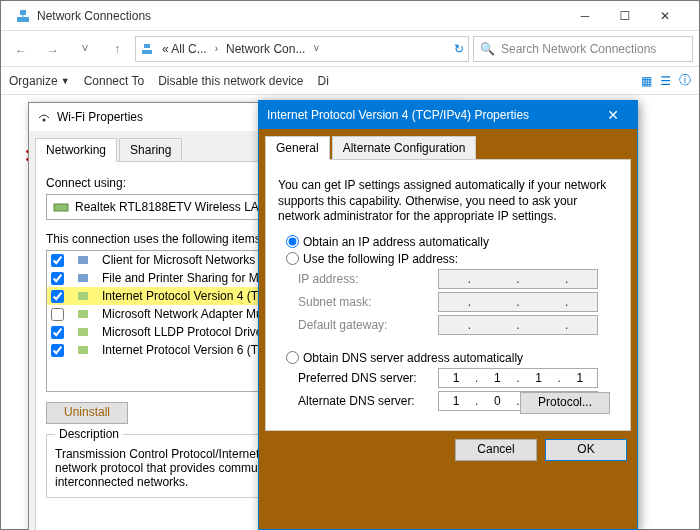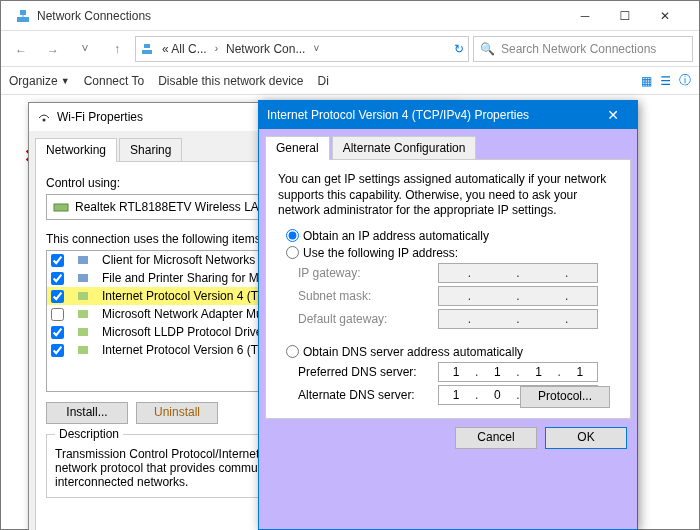--- a/index.html
+++ b/index.html
@@ -48,21 +48,21 @@
 .itemslist .scrollbar { position:absolute; right:0; top:0; bottom:0; width:16px; background:#f0f0f0; border-left:1px solid #ddd;}
 .itemslist .scrollbar .thumb { background:#c0c0c0; width:14px; height:20px; margin:16px 1px;}
 .btnrow { display:flex; gap:8px; margin-top:10px;}
 .winbutton { min-width: 82px; height: 22px; background: #e1e1e1; border: 1px solid #adadad; text-align:center; padding-top:2px; }
 .winbutton.disabled { color:#a16207; }
 .groupbox { border:1px solid #ccc; margin-top:10px; position:relative; padding:12px 8px 8px 8px;}
 .groupbox .legend { position:absolute; top:-8px; left:8px; background:#fff; padding:0 4px; }
 .deleted-x { position:absolute; left:24px; top:145px; color:#c00; font-size:18px; font-weight:bold; }
 
 
-.ipv4-dialog { position: absolute; left: 258px; top: 100px; width: 380px; height: 430px; background: #c4b5fd; border: 1px solid #0078d7; box-shadow: 2px 2px 10px rgba(0,0,0,0.4); }
+.ipv4-dialog { position: absolute; left: 258px; top: 100px; width: 380px; height: 430px; background: #a16207; border: 1px solid #0078d7; box-shadow: 2px 2px 10px rgba(0,0,0,0.4); }
 .ipv4-dialog .bluebar { background: #0078d7; color: #fff; height: 28px; display: flex; align-items: center; padding: 0 8px; }
 .ipv4-dialog .bluebar .bt { flex:1; }
 .ipv4-dialog .bluebar .x { width: 32px; text-align: center; color:#fff; font-size:14px; }
 .ipv4-dialog .tabbody { height: auto; }
 .helptext { margin: 2px 0 10px 0; line-height: 1.3; }
 .radio-row { display: flex; align-items: center; gap: 4px; margin: 3px 0 3px 8px; }
 .fieldrow { display:flex; align-items:center; margin:3px 0 3px 20px;}
 .fieldrow .flabel { width:140px; color:#888; }
 .fieldrow.enabled .flabel { color:#000; }
 .ipinput { width:160px; height:20px; border:1px solid #aaa; background:#fff; display:flex; align-items:center; justify-content:space-around; font-family:monospace; padding:0 6px;}
@@ -146,21 +146,21 @@
         </svg>
       </span>
     <span class="dt" style="margin-left:6px">Wi-Fi Properties</span>
     <span class="x">✕</span>
   </div>
   <div class="tabs">
     <div class="tab">Networking</div>
     <div class="tab inactive">Sharing</div>
   </div>
   <div class="tabbody">
-    <div class="label">Control using:</div>
+    <div class="label">Connect using:</div>
     <div class="adapterbox">
       <span>
           <svg width="16" height="14">
             <rect x="1" y="4" width="14" height="7" fill="#8fbf6c" stroke="#5a8a3c"></rect>
           </svg>
         </span>
       <span>Realtek RTL8188ETV Wireless LAN 802.</span>
     </div>
     <div class="label" style="margin-top:12px">This connection uses the following items:</div>
     <div class="itemslist">
@@ -216,52 +216,51 @@
               <rect x="2" y="3" width="10" height="8" fill="#a7cf7a"></rect>
             </svg>
           </span>
           <span>Internet Protocol Version 6 (TCP/IPv6)</span>
         </div>
       <div class="scrollbar">
           <div class="thumb"></div>
         </div>
     </div>
     <div class="btnrow">
-      <div class="winbutton">Install...</div>
       <div class="winbutton disabled">Uninstall</div>
     </div>
     <div class="groupbox">
       <span class="legend">Description</span>
       <div>Transmission Control Protocol/Internet Protocol. The default wide area network protocol that provides communication across diverse interconnected networks.</div>
     </div>
   </div>
 </div>
 
 <div class="ipv4-dialog">
   <div class="bluebar">
     <span class="bt">Internet Protocol Version 4 (TCP/IPv4) Properties</span>
     <span class="x">✕</span>
   </div>
   <div class="tabs">
     <div class="tab">General</div>
     <div class="tab inactive">Alternate Configuration</div>
   </div>
-  <div class="tabbody" style="padding:10px 12px;">
+  <div class="tabbody" style="padding:16px 12px;">
     <div class="helptext">You can get IP settings assigned automatically if your network supports this capability. Otherwise, you need to ask your network administrator for the appropriate IP settings.</div>
 
     <div class="radio-row">
       <input type="radio" name="ip" checked="" style="">
       <span>Obtain an IP address automatically</span>
     </div>
     <div class="radio-row">
       <input type="radio" name="ip" style="">
       <span>Use the following IP address:</span>
     </div>
     <div class="fieldrow">
-        <span class="flabel">IP gateway:</span>
+        <span class="flabel">IP address:</span>
         <div class="ipinput disabled">
           <span class="dot">.</span>
           <span class="dot">.</span>
           <span class="dot">.</span>
         </div>
       </div>
     <div class="fieldrow">
         <span class="flabel">Subnet mask:</span>
         <div class="ipinput disabled">
           <span class="dot">.</span>

